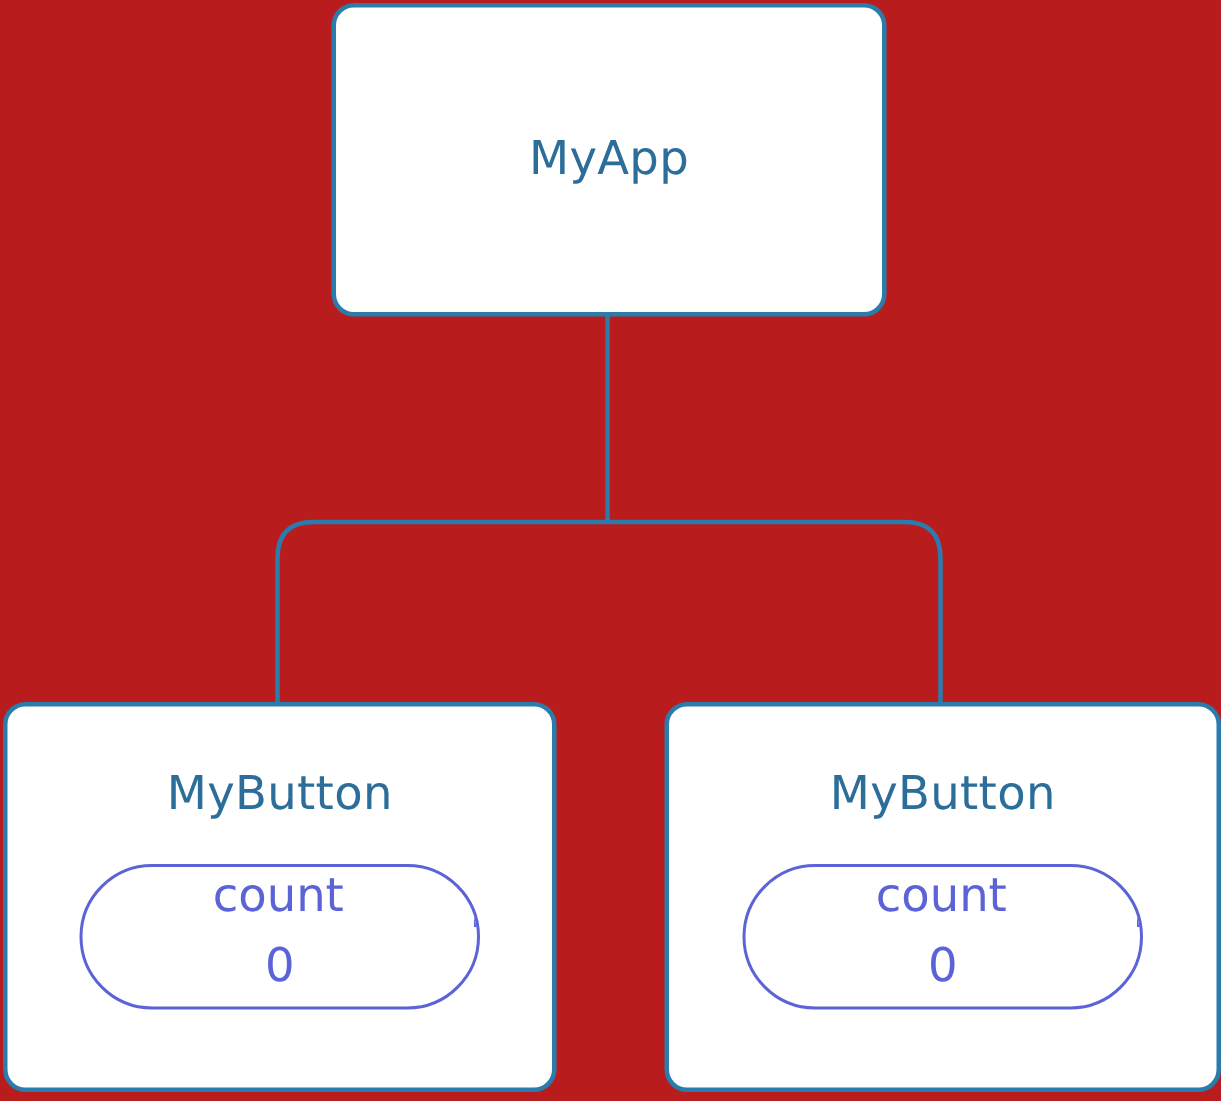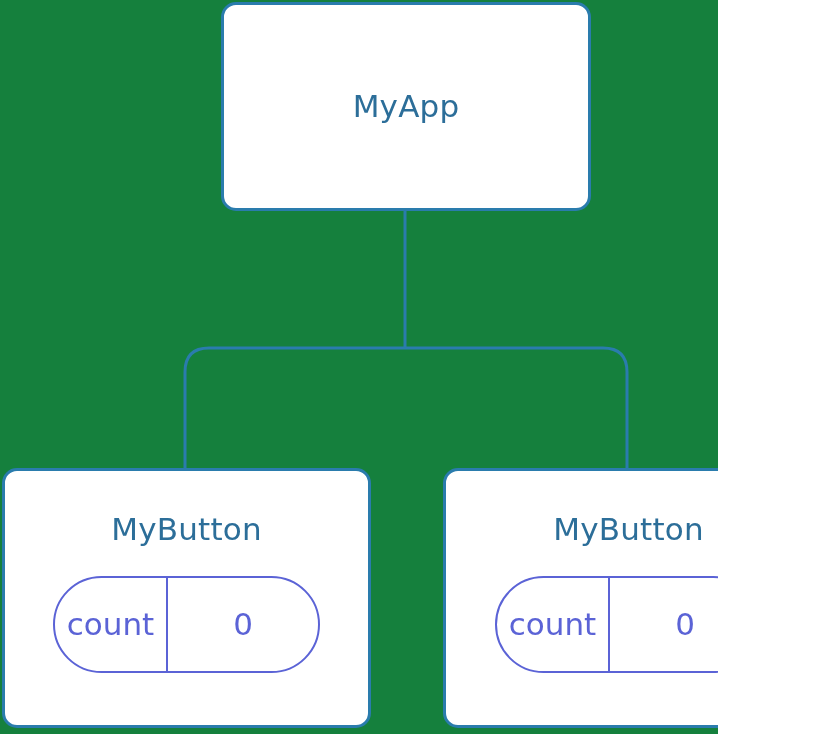--- a/index.html
+++ b/index.html
@@ -7,25 +7,24 @@
     padding: 0;
   }
   body {
     width: 814px;
     height: 734px;
     overflow: hidden;
     font-family: "DejaVu Sans", sans-serif;
   }
   #canvas {
     position: relative;
-    width: 670px;
+    width: 814px;
     height: 734px;
-    background: #15803d;
+    background: #b91c1c;
     overflow: hidden;
-    padding-left: 48px;
   }
   #links {
     position: absolute;
     left: 0;
     top: 0;
     width: 814px;
     height: 734px;
     pointer-events: none;
   }
   .node-card {
@@ -69,20 +68,21 @@
   .state-pill {
     margin-top: 31px;
     width: 267px;
     height: 97px;
     border: 2px solid #5b63d6;
     border-radius: 49px;
     box-sizing: border-box;
     display: flex;
     align-items: stretch;
     overflow: hidden;
+    flex-direction: column;
   }
   .pill-key {
     flex: 0 0 43%;
     display: flex;
     align-items: center;
     justify-content: center;
     border-right: 2px solid #5b63d6;
     box-sizing: border-box;
   }
   .pill-val {

